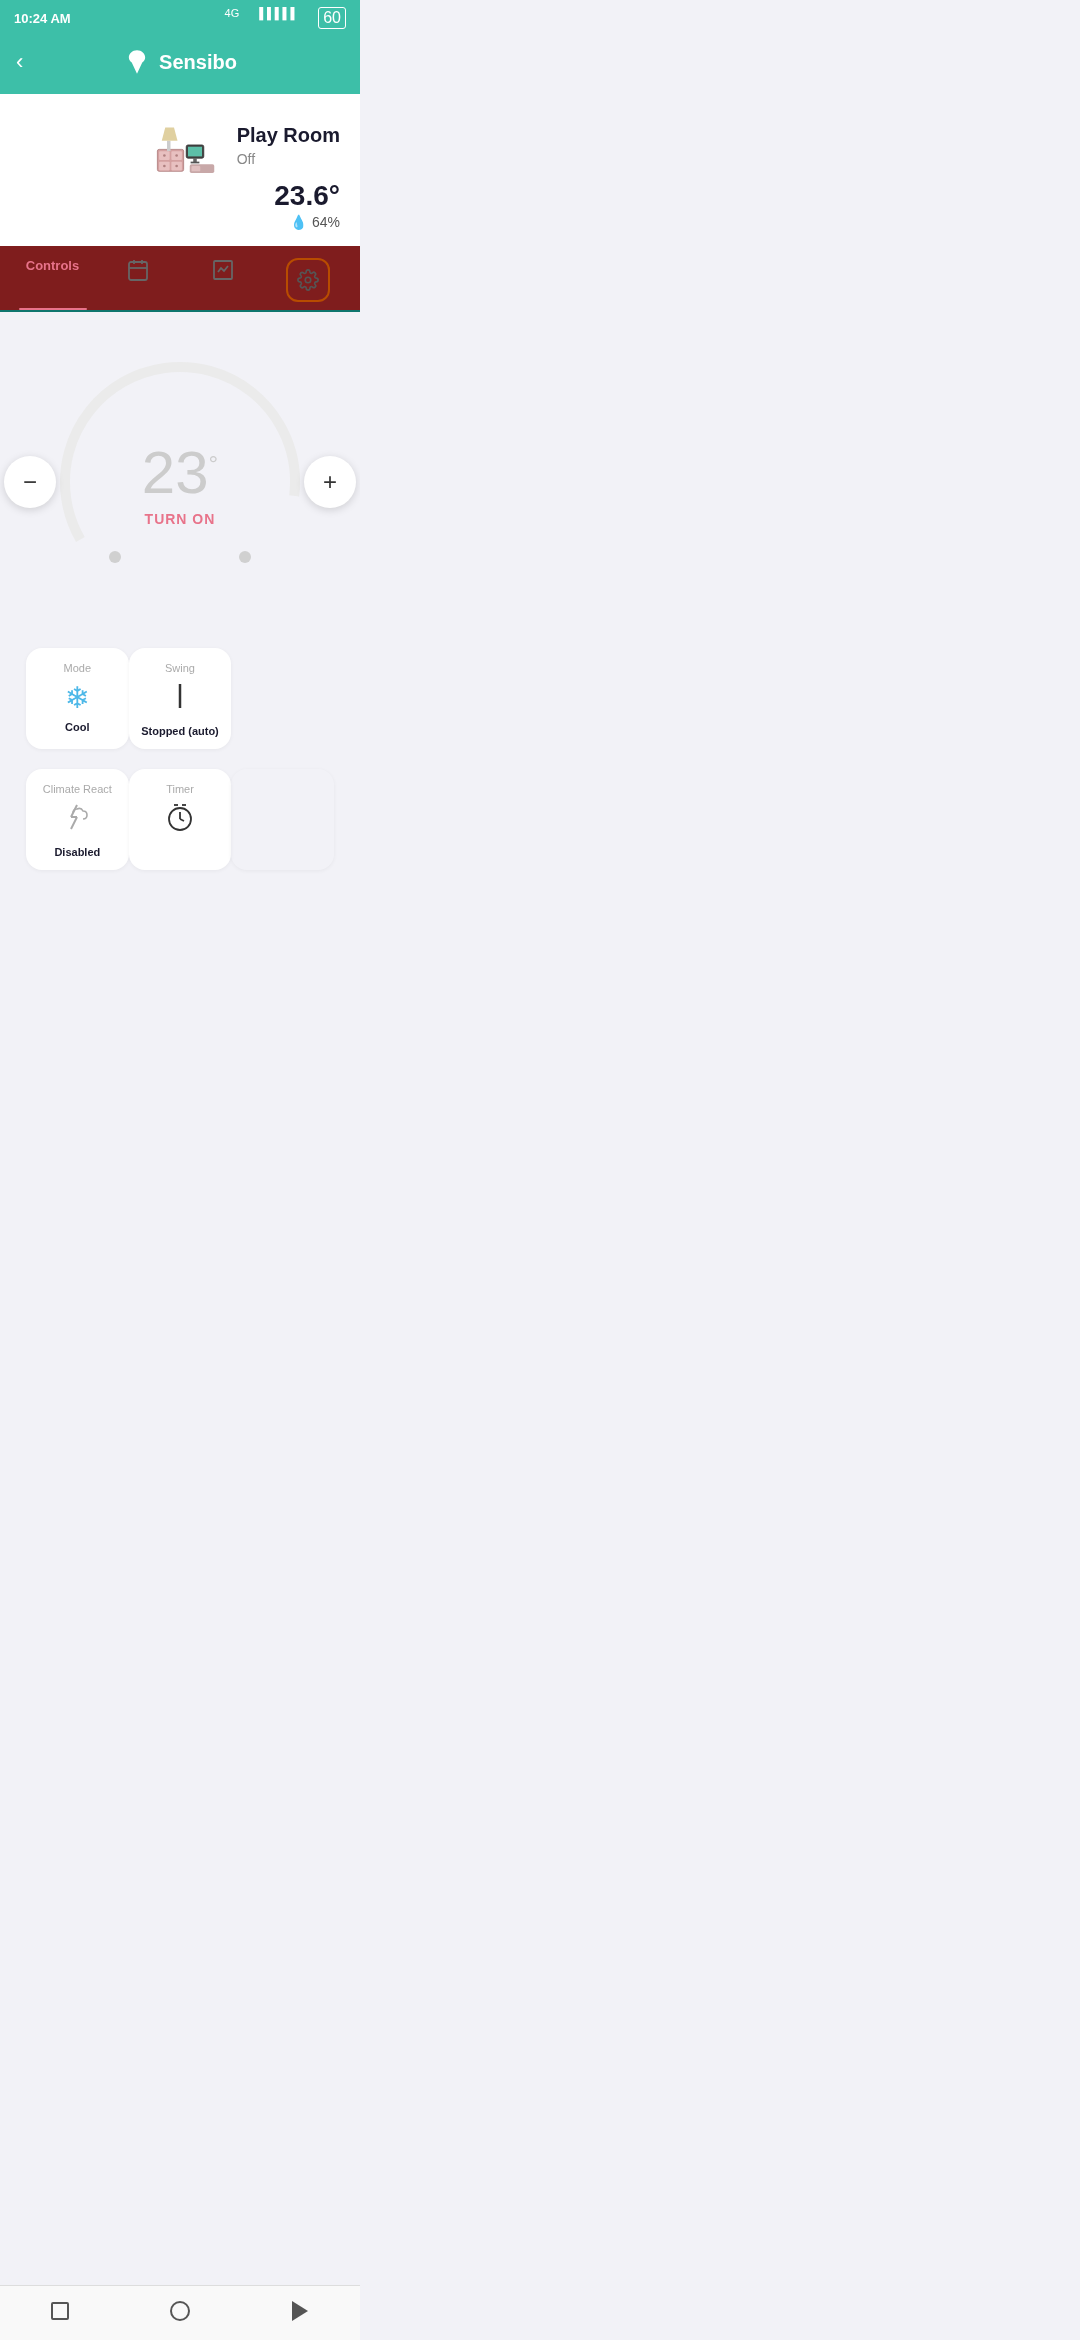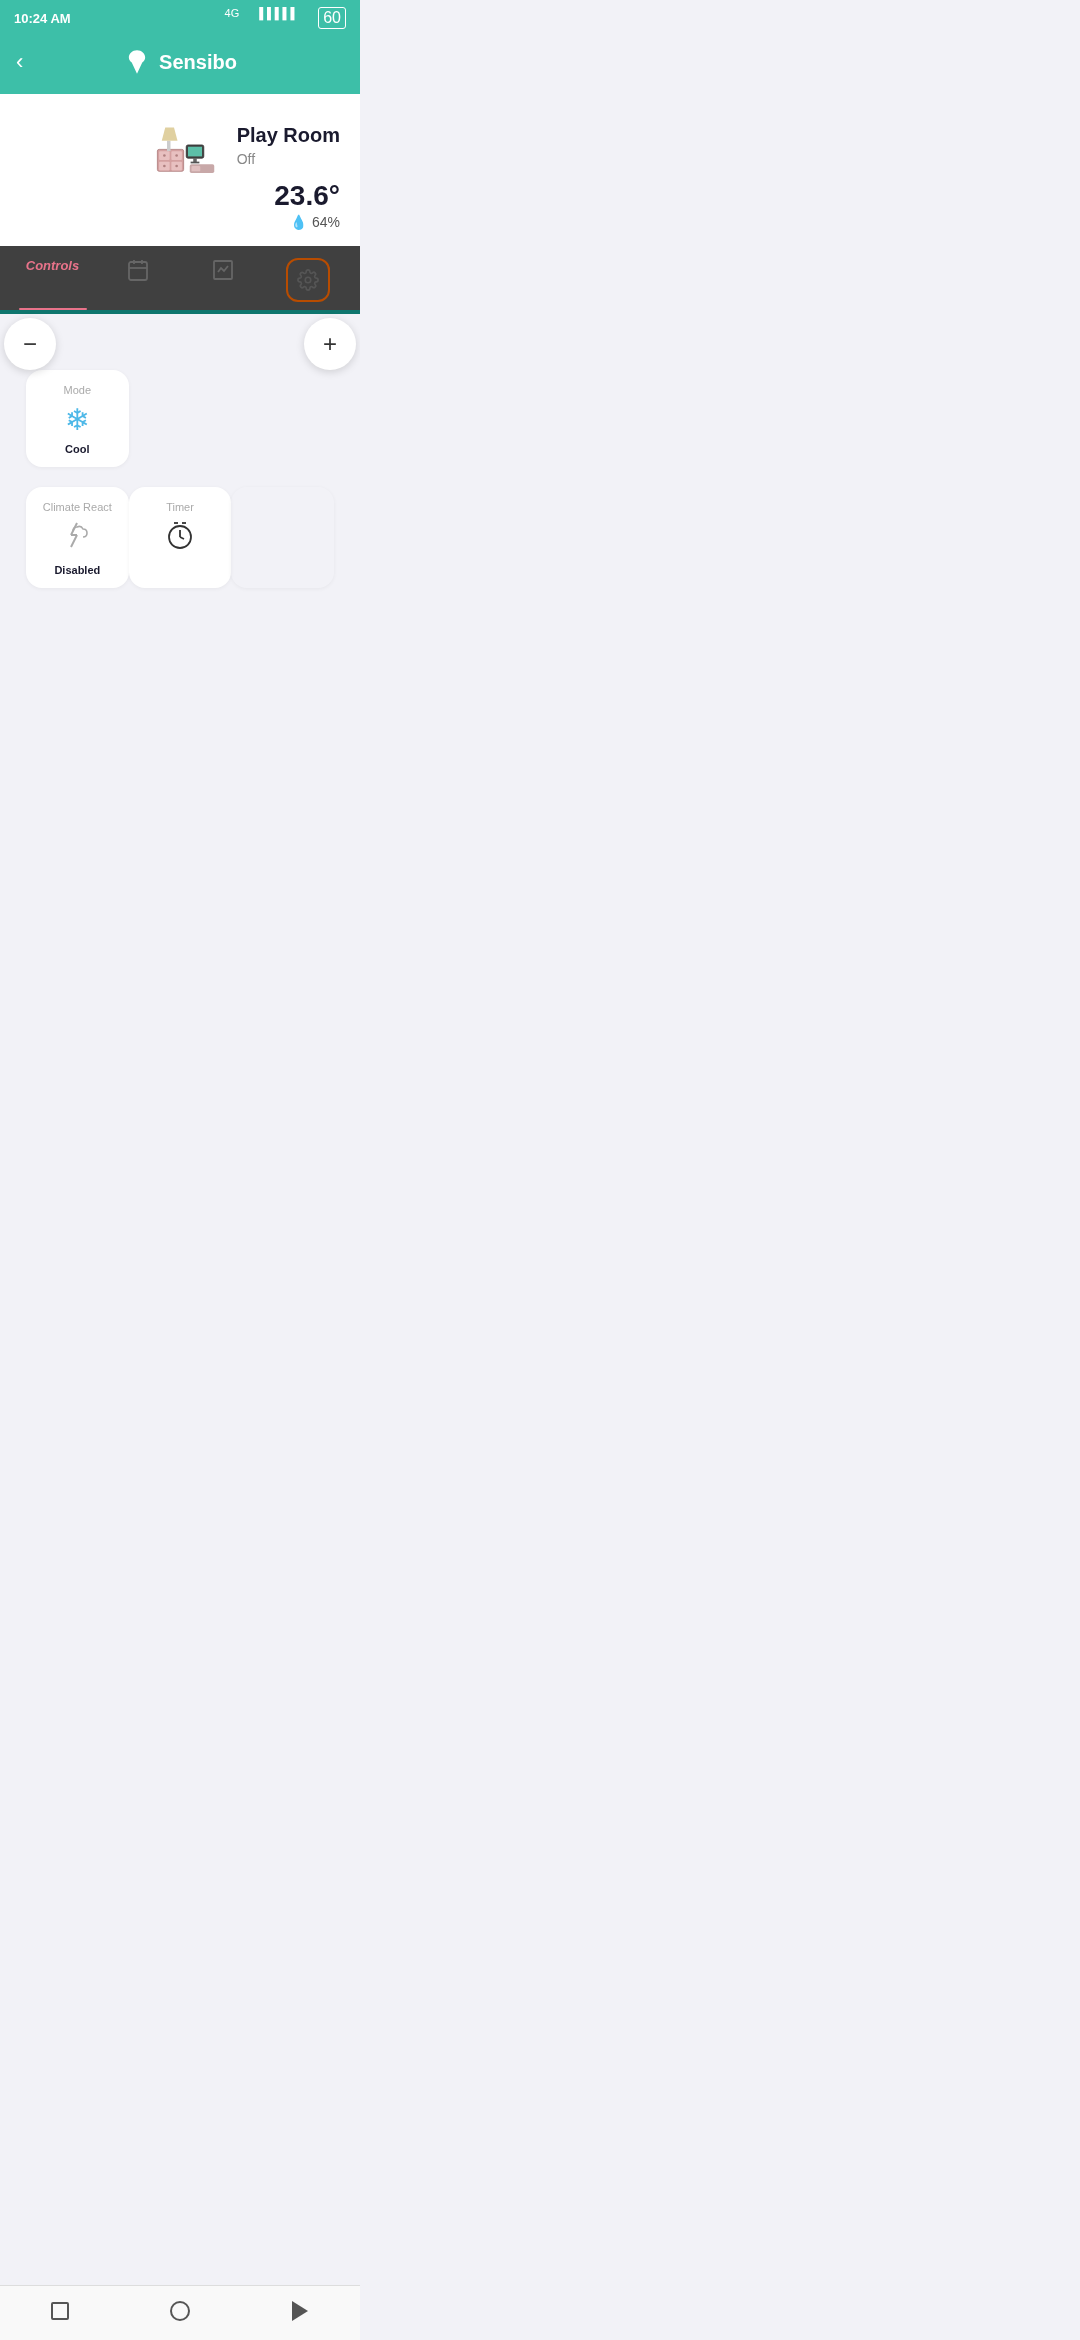--- a/index.html
+++ b/index.html
@@ -114,25 +114,24 @@
       font-size: 14px;
       color: #555;
       margin-top: 2px;
     }
     .drop-icon {
       color: #4db8e8;
     }
 
     
     .tabs {
-      background: #404040;
-      display: flex;
-      border-bottom: 4px solid #0f766e;
+      background: #7f1d1d;
+      display: flex;
+      border-bottom: 2px solid #0f766e;
       padding: 0 10px;
-      font-style: italic;
     }
     .tab {
       flex: 1;
       display: flex;
       flex-direction: column;
       align-items: center;
       padding: 12px 0 8px;
       cursor: pointer;
       position: relative;
     }
@@ -426,34 +425,59 @@
     </div>
   </div>
 </div>
 
 <div class="controls-area">
 
   <div style="position: relative; width: 300px; display: flex; align-items: center; justify-content: center; margin: 10px 0 6px;">
     <div class="minus-btn">
       <span>−</span>
     </div>
+    <div class="thermostat-container">
+      <svg class="thermostat-ring" viewBox="0 0 260 260">
+
+        <circle cx="130" cy="130" r="115" fill="none" stroke="#ebebeb" stroke-width="10" stroke-dasharray="580 580" stroke-dashoffset="145" transform="rotate(-210 130 130)"></circle>
+
+        <circle cx="65" cy="205" r="6" fill="#d0d0d0"></circle>
+
+        <circle cx="195" cy="205" r="6" fill="#d0d0d0"></circle>
+      </svg>
+      <div class="thermostat-inner">
+        <span class="thermostat-temp">
+          <span>23</span><sup>°</sup>
+        </span>
+        <span class="turn-on-btn">TURN ON</span>
+      </div>
+    </div>
     <div class="plus-btn">
       <span>+</span>
     </div>
   </div>
 
   <div class="controls-grid">
 
     <div class="control-card">
       <span class="control-label">Mode</span>
       <span class="snowflake-icon">❄</span>
       <span class="control-value">Cool</span>
     </div>
 
 
+    <div class="control-card">
+      <span class="control-label">Swing</span>
+      <span class="swing-icon">
+        <svg width="32" height="32" viewBox="0 0 32 32" fill="none" stroke="#333" stroke-width="2.5">
+          <line x1="16" y1="4" x2="16" y2="28"></line>
+        </svg>
+      </span>
+      <span class="control-value">Stopped (auto)</span>
+    </div>
   </div>
 
   <div class="controls-grid-row2">
 
     <div class="control-card">
       <span class="control-label">Climate React</span>
       <span class="climate-icon">
         <svg width="32" height="32" viewBox="0 0 32 32" fill="none" stroke="#aaa" stroke-width="1.6">
 
           <line x1="16" y1="4" x2="10" y2="16" stroke="#aaa" stroke-width="2"></line>

